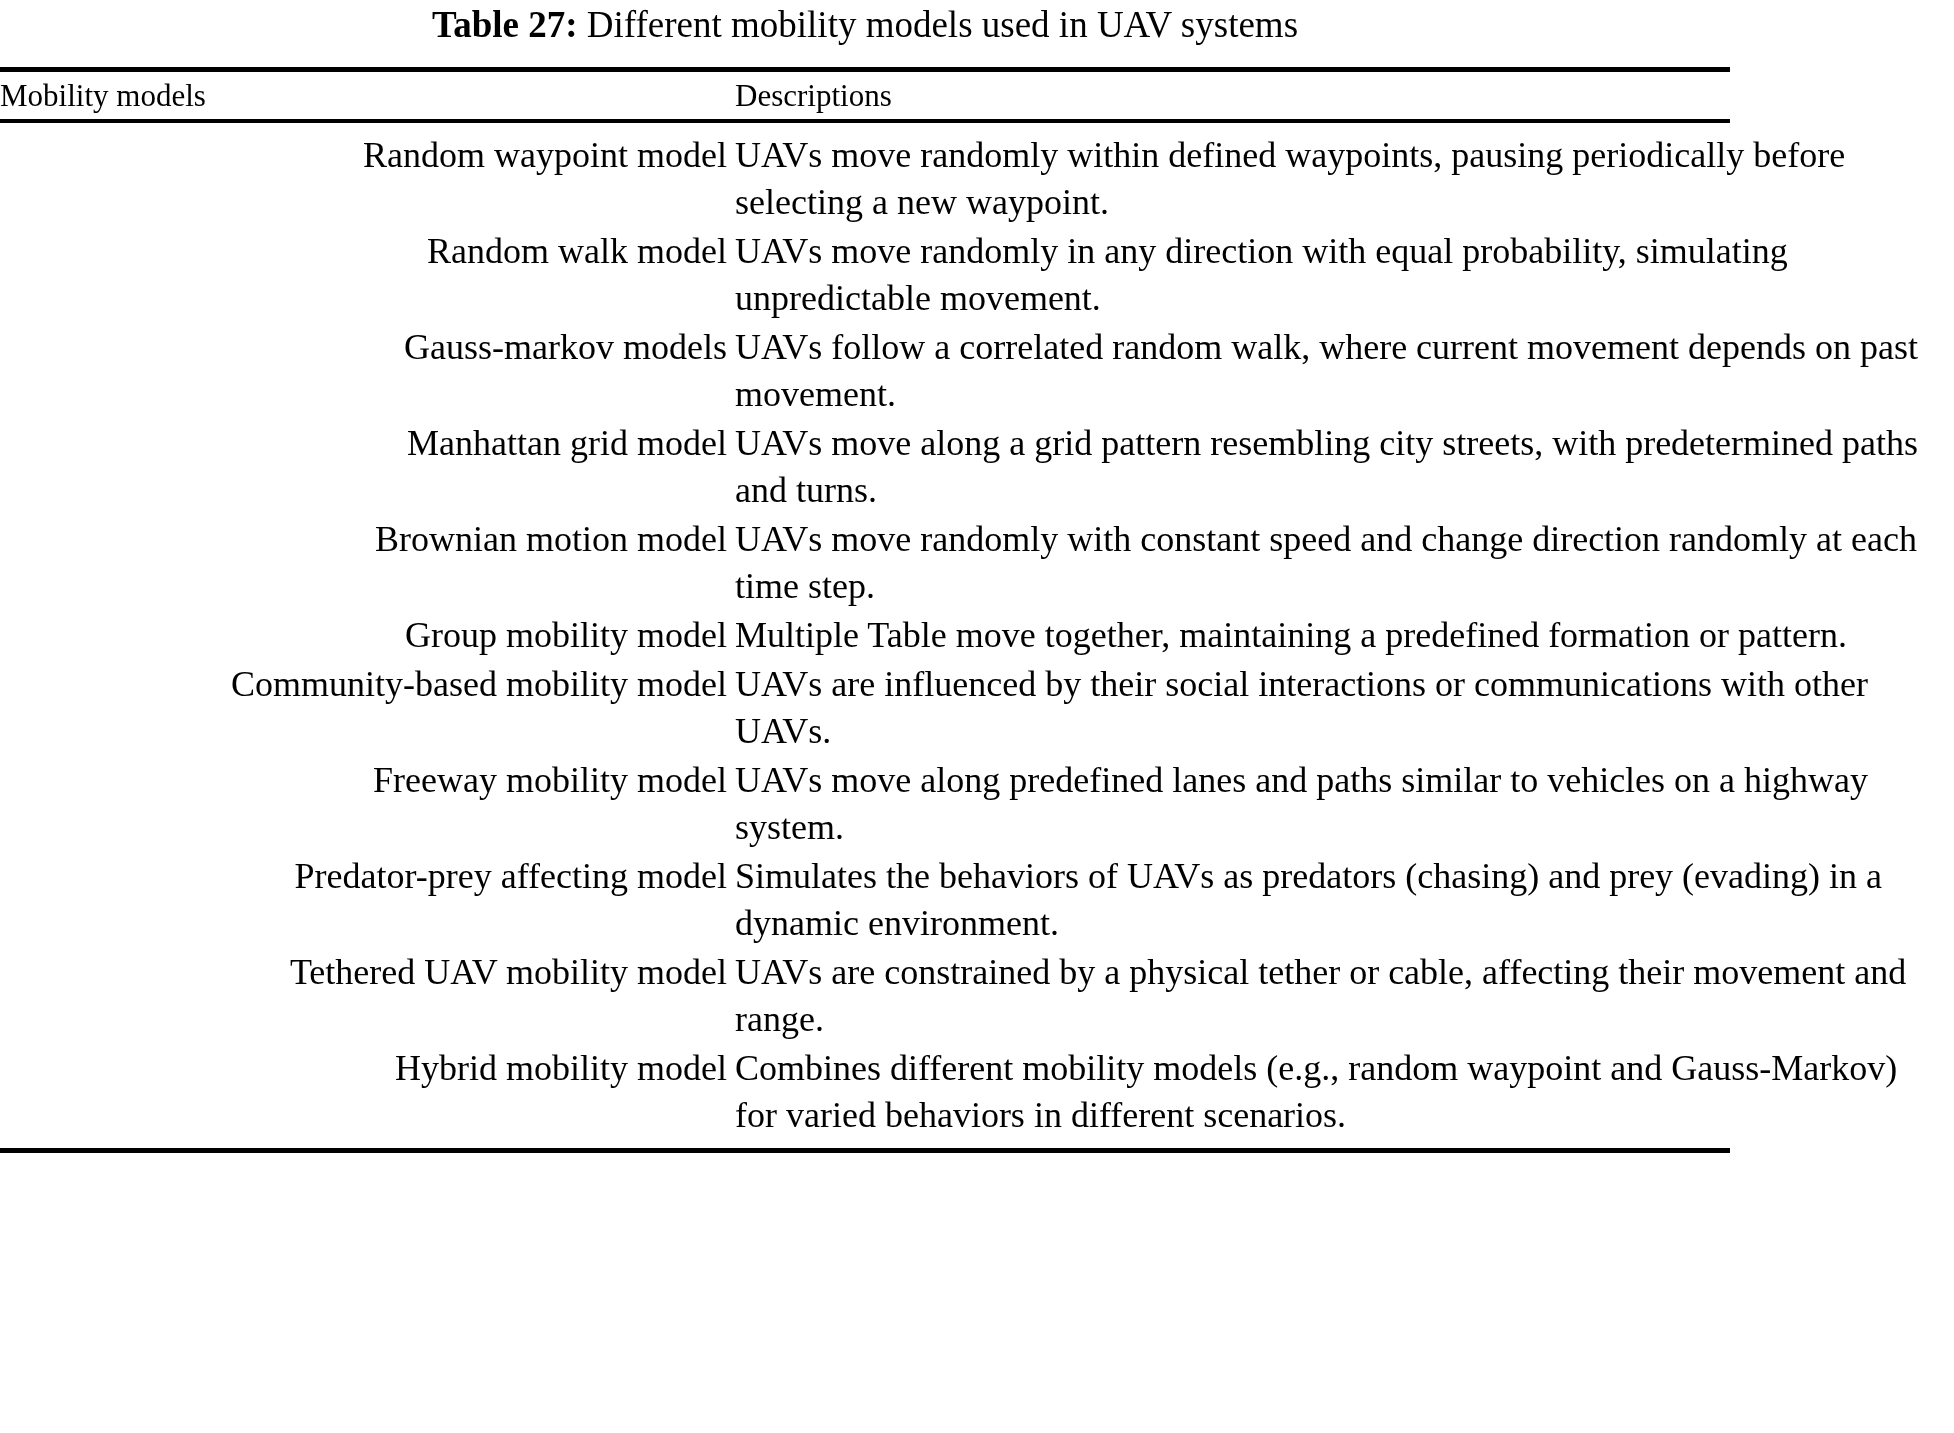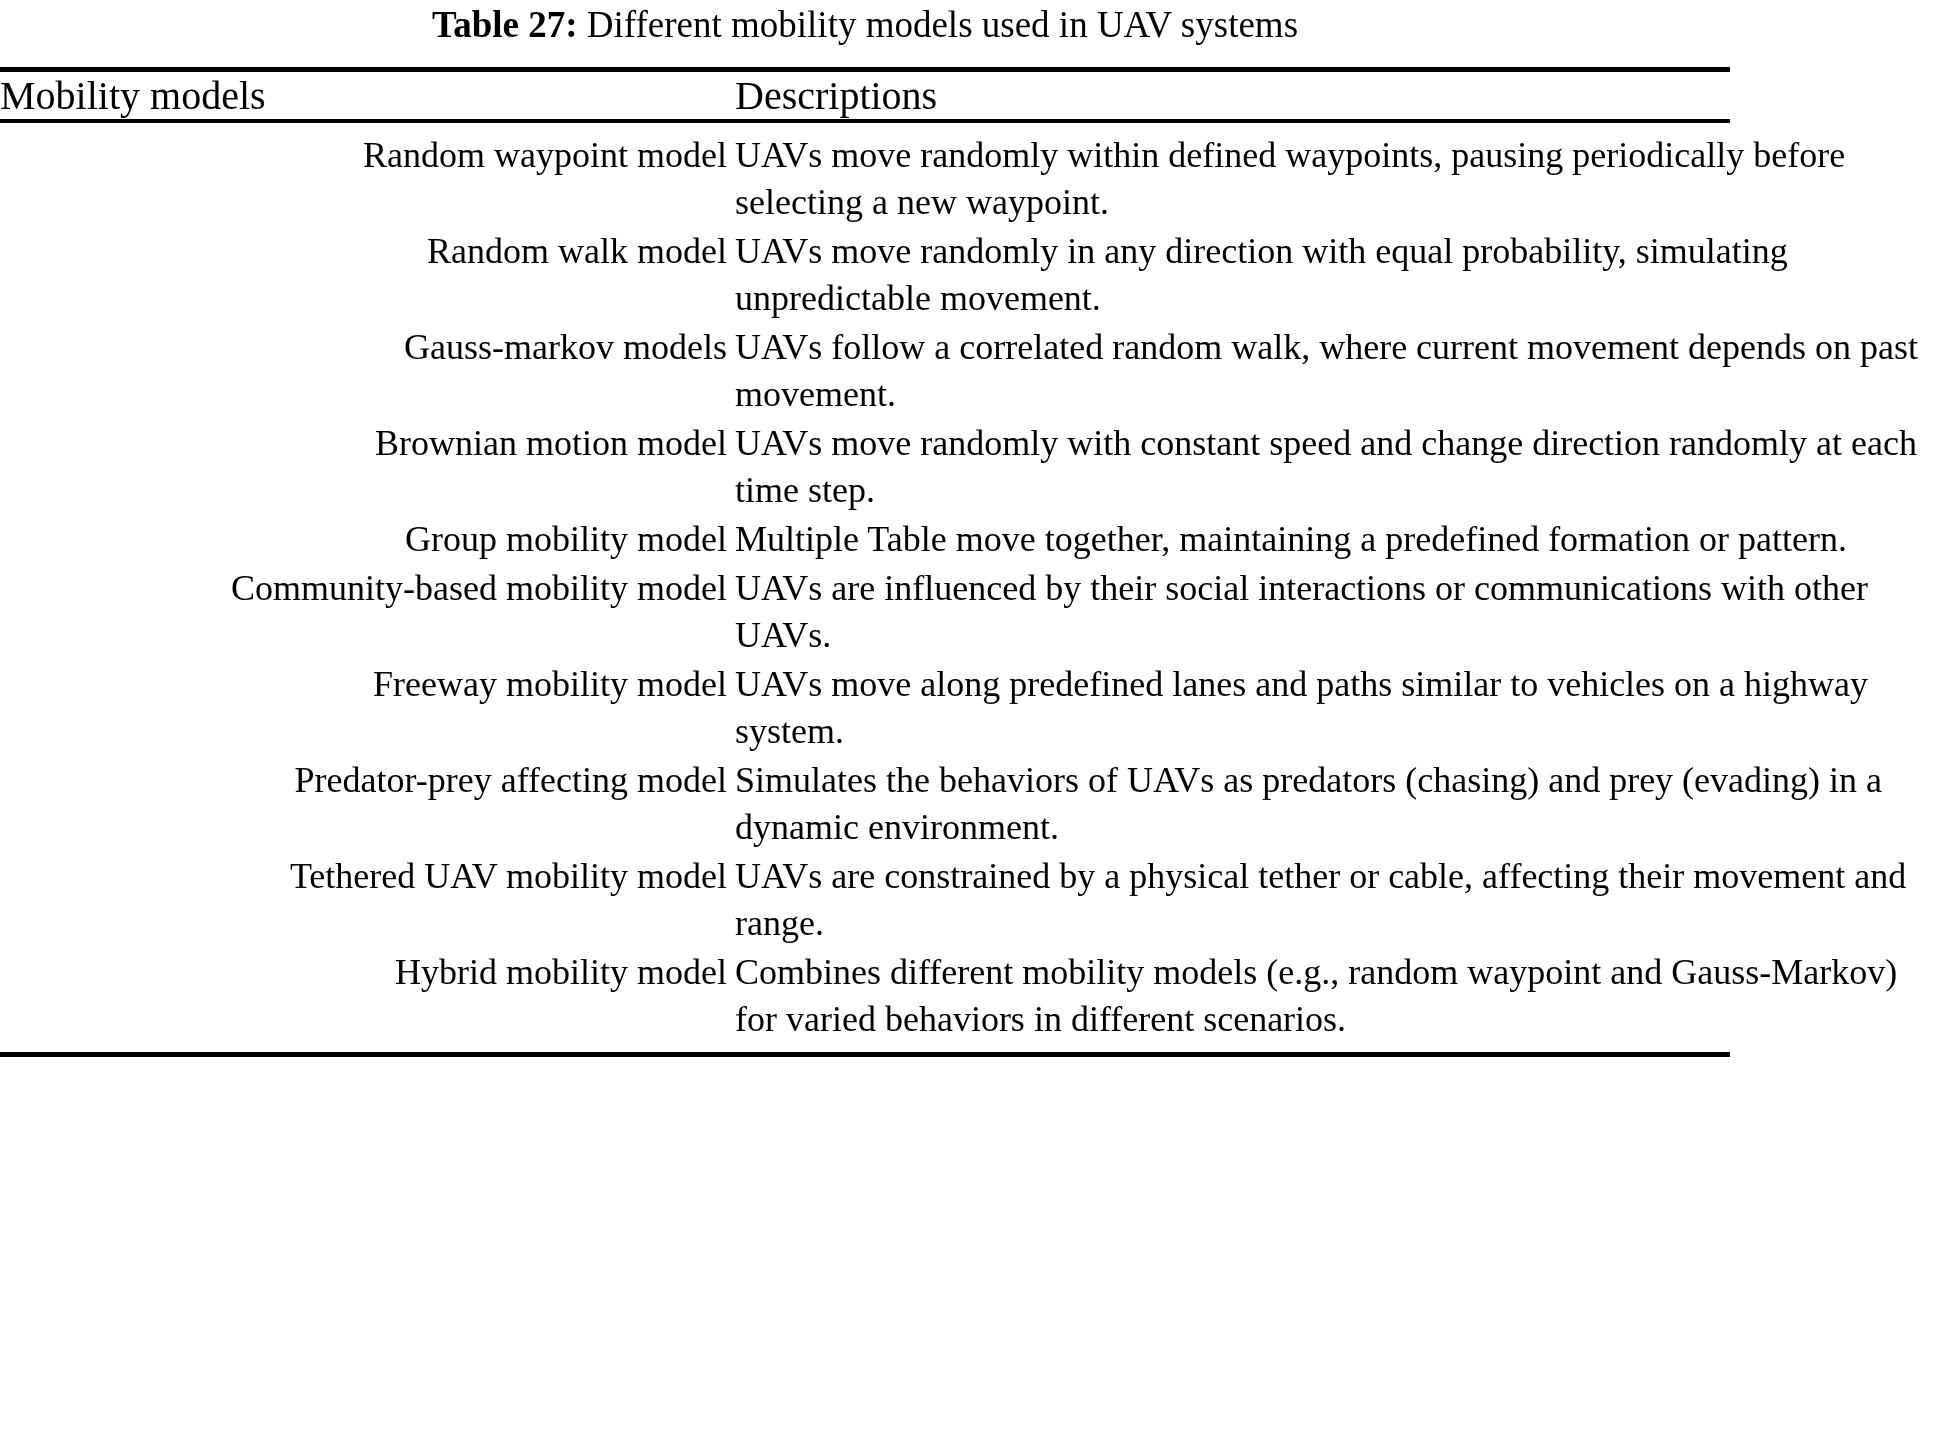--- a/index.html
+++ b/index.html
@@ -59,21 +59,21 @@
 
   table.tbl th,
   table.tbl td {
     vertical-align: top;
     text-align: left;
     padding: 0;
     font-weight: normal;
   }
 
   .head-cell {
-    font-size: 40px;
+    font-size: 31px;
     line-height: 47px;
     padding-top: 10px;
     padding-bottom: 11px;
   }
 
   .body-cell {
     font-size: 36px;
     line-height: 47px;
   }
   .body-cell .cell-inner {
@@ -140,20 +140,28 @@
         <tr>
           <td class="body-cell">
             <span class="cell-inner model-name">Gauss-markov models</span>
           </td>
           <td class="body-cell">
             <span class="cell-inner desc-text">UAVs follow a correlated random walk, where current movement depends on past movement.</span>
           </td>
         </tr>
         <tr>
           <td class="body-cell">
+            <span class="cell-inner model-name">Manhattan grid model</span>
+          </td>
+          <td class="body-cell">
+            <span class="cell-inner desc-text">UAVs move along a grid pattern resembling city streets, with predetermined paths and turns.</span>
+          </td>
+        </tr>
+        <tr>
+          <td class="body-cell">
             <span class="cell-inner model-name">Brownian motion model</span>
           </td>
           <td class="body-cell">
             <span class="cell-inner desc-text">UAVs move randomly with constant speed and change direction randomly at each time step.</span>
           </td>
         </tr>
         <tr>
           <td class="body-cell">
             <span class="cell-inner model-name">Group mobility model</span>
           </td>

